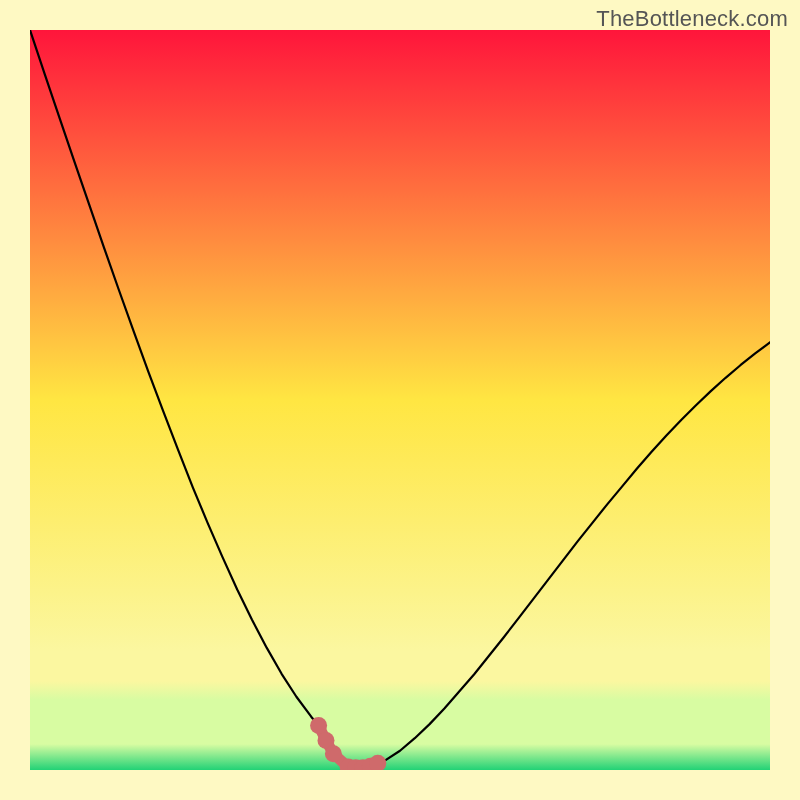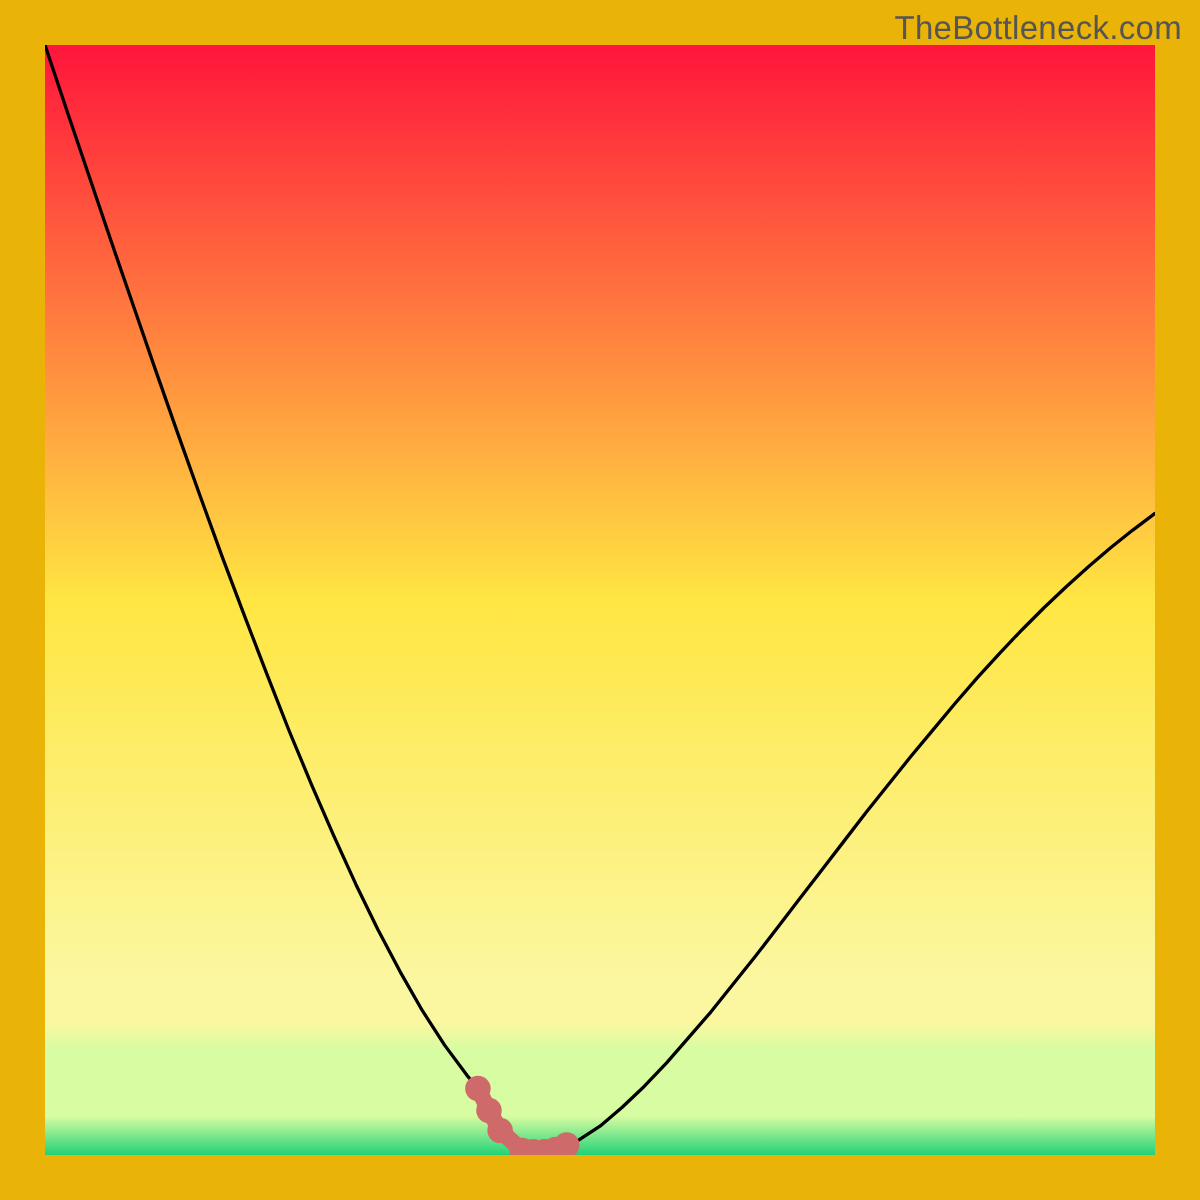--- a/index.html
+++ b/index.html
@@ -1,21 +1,21 @@
 <!DOCTYPE html>
 <html><head>
 <meta charset="utf-8">
 <style>
   * { margin: 0; padding: 0; box-sizing: border-box; }
   html, body { width: 800px; height: 800px; overflow: hidden; background: #000; }
   .frame {
     position: relative;
     width: 800px;
     height: 800px;
-    background: #eab308;
+    background: #fef9c3;
   }
   .watermark {
     position: absolute;
     top: 6px;
     right: 12px;
     font-family: Arial, Helvetica, sans-serif;
     font-size: 22px;
     color: #555;
     letter-spacing: 0.2px;
     user-select: none;

